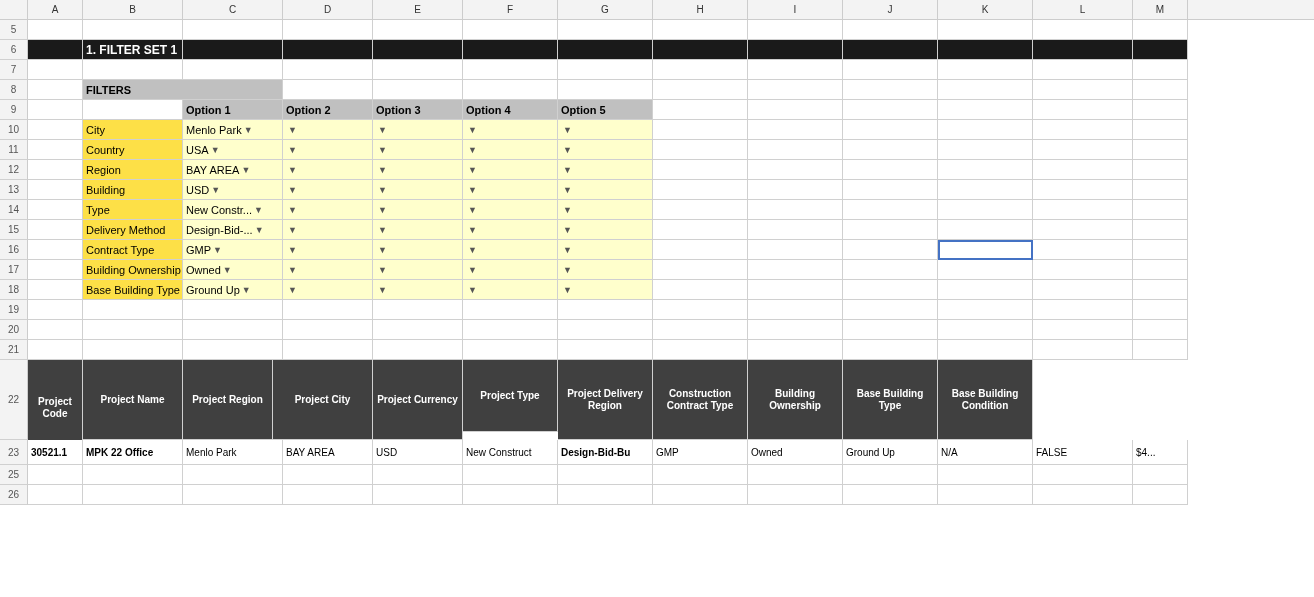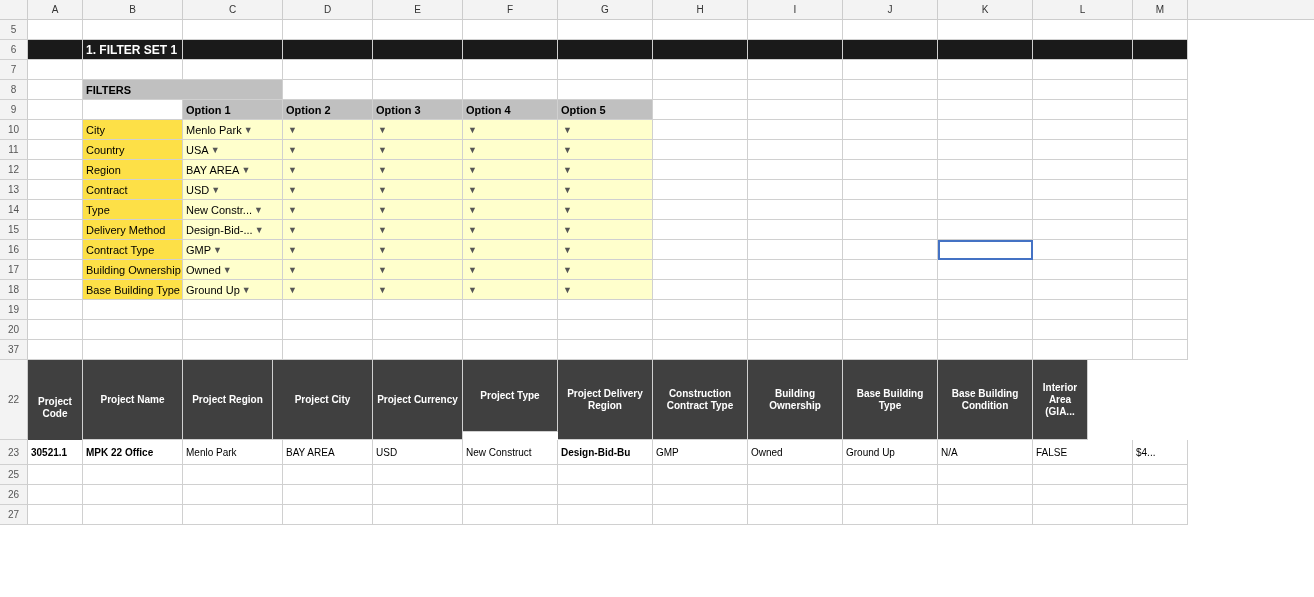--- a/index.html
+++ b/index.html
@@ -368,21 +368,21 @@
         <div class="cell" style="width:95px"></div>
         <div class="cell" style="width:95px"></div>
         <div class="cell" style="width:95px"></div>
         <div class="cell" style="width:100px"></div>
         <div class="cell" style="width:55px"></div>
       </div>
 
       <div class="sheet-row row-h20">
         <div class="cell row-num">13</div>
         <div class="cell" style="width:55px"></div>
-        <div class="cell filter-label-cell" style="width:100px">Contract</div>
+        <div class="cell filter-label-cell" style="width:100px">Building</div>
         <div class="cell yellow-cell" style="width:100px">
           <span>USD</span>
           <span class="dropdown-arrow">▼</span>
         </div>
         <div class="cell yellow-cell" style="width:90px">
             <span class="dropdown-arrow">▼</span>
           </div>
         <div class="cell yellow-cell" style="width:90px">
             <span class="dropdown-arrow">▼</span>
           </div>
@@ -568,21 +568,21 @@
         <div class="cell" style="width:95px"></div>
         <div class="cell" style="width:95px"></div>
         <div class="cell" style="width:95px"></div>
         <div class="cell" style="width:95px"></div>
         <div class="cell" style="width:95px"></div>
         <div class="cell" style="width:100px"></div>
         <div class="cell" style="width:55px"></div>
       </div>
 
       <div class="sheet-row row-h20">
-        <div class="cell row-num">37</div>
+        <div class="cell row-num">21</div>
         <div class="cell" style="width:55px"></div>
         <div class="cell" style="width:100px"></div>
         <div class="cell" style="width:100px"></div>
         <div class="cell" style="width:90px"></div>
         <div class="cell" style="width:90px"></div>
         <div class="cell" style="width:95px"></div>
         <div class="cell" style="width:95px"></div>
         <div class="cell" style="width:95px"></div>
         <div class="cell" style="width:95px"></div>
         <div class="cell" style="width:95px"></div>
@@ -597,21 +597,20 @@
         <div class="cell table-header-cell" style="width:100px;height:80px;">Project Name</div>
         <div class="cell table-header-cell" style="width:90px;height:80px;">Project Region</div>
         <div class="cell table-header-cell" style="width:100px;height:80px;">Project City</div>
         <div class="cell table-header-cell" style="width:90px;height:80px;">Project Currency</div>
         <div class="cell table-header-cell" style="width:95px;height:72px;">Project Type</div>
         <div class="cell table-header-cell" style="width:95px;height:80px;">Project Delivery Region</div>
         <div class="cell table-header-cell" style="width:95px;height:80px;">Construction Contract Type</div>
         <div class="cell table-header-cell" style="width:95px;height:80px;">Building Ownership</div>
         <div class="cell table-header-cell" style="width:95px;height:80px;">Base Building Type</div>
         <div class="cell table-header-cell" style="width:95px;height:80px;">Base Building Condition</div>
-        <div class="cell table-header-cell" style="width:55px;height:80px;">Interior Area (GIA...</div>
       </div>
 
       <div class="sheet-row row-h25">
         <div class="cell row-num row-h25">23</div>
         <div class="cell data-cell bold-text row-h25" style="width:55px;">30521.1</div>
         <div class="cell data-cell bold-text row-h25" style="width:100px;">MPK 22 Office</div>
         <div class="cell data-cell row-h25" style="width:100px;">Menlo Park</div>
         <div class="cell data-cell row-h25" style="width:90px;">BAY AREA</div>
         <div class="cell data-cell row-h25" style="width:90px;">USD</div>
         <div class="cell data-cell row-h25" style="width:95px;">New Construct</div>
@@ -652,32 +651,16 @@
         <div class="cell" style="width:95px"></div>
         <div class="cell" style="width:95px"></div>
         <div class="cell" style="width:95px"></div>
         <div class="cell" style="width:95px"></div>
         <div class="cell" style="width:95px"></div>
         <div class="cell" style="width:95px"></div>
         <div class="cell" style="width:100px"></div>
         <div class="cell" style="width:55px"></div>
       </div>
 
-      <div class="sheet-row row-h20">
-        <div class="cell row-num">27</div>
-        <div class="cell" style="width:55px"></div>
-        <div class="cell" style="width:100px"></div>
-        <div class="cell" style="width:100px"></div>
-        <div class="cell" style="width:90px"></div>
-        <div class="cell" style="width:90px"></div>
-        <div class="cell" style="width:95px"></div>
-        <div class="cell" style="width:95px"></div>
-        <div class="cell" style="width:95px"></div>
-        <div class="cell" style="width:95px"></div>
-        <div class="cell" style="width:95px"></div>
-        <div class="cell" style="width:95px"></div>
-        <div class="cell" style="width:100px"></div>
-        <div class="cell" style="width:55px"></div>
-      </div>
 
     </div>
   </div>
 </div>
 
 </body></html>

